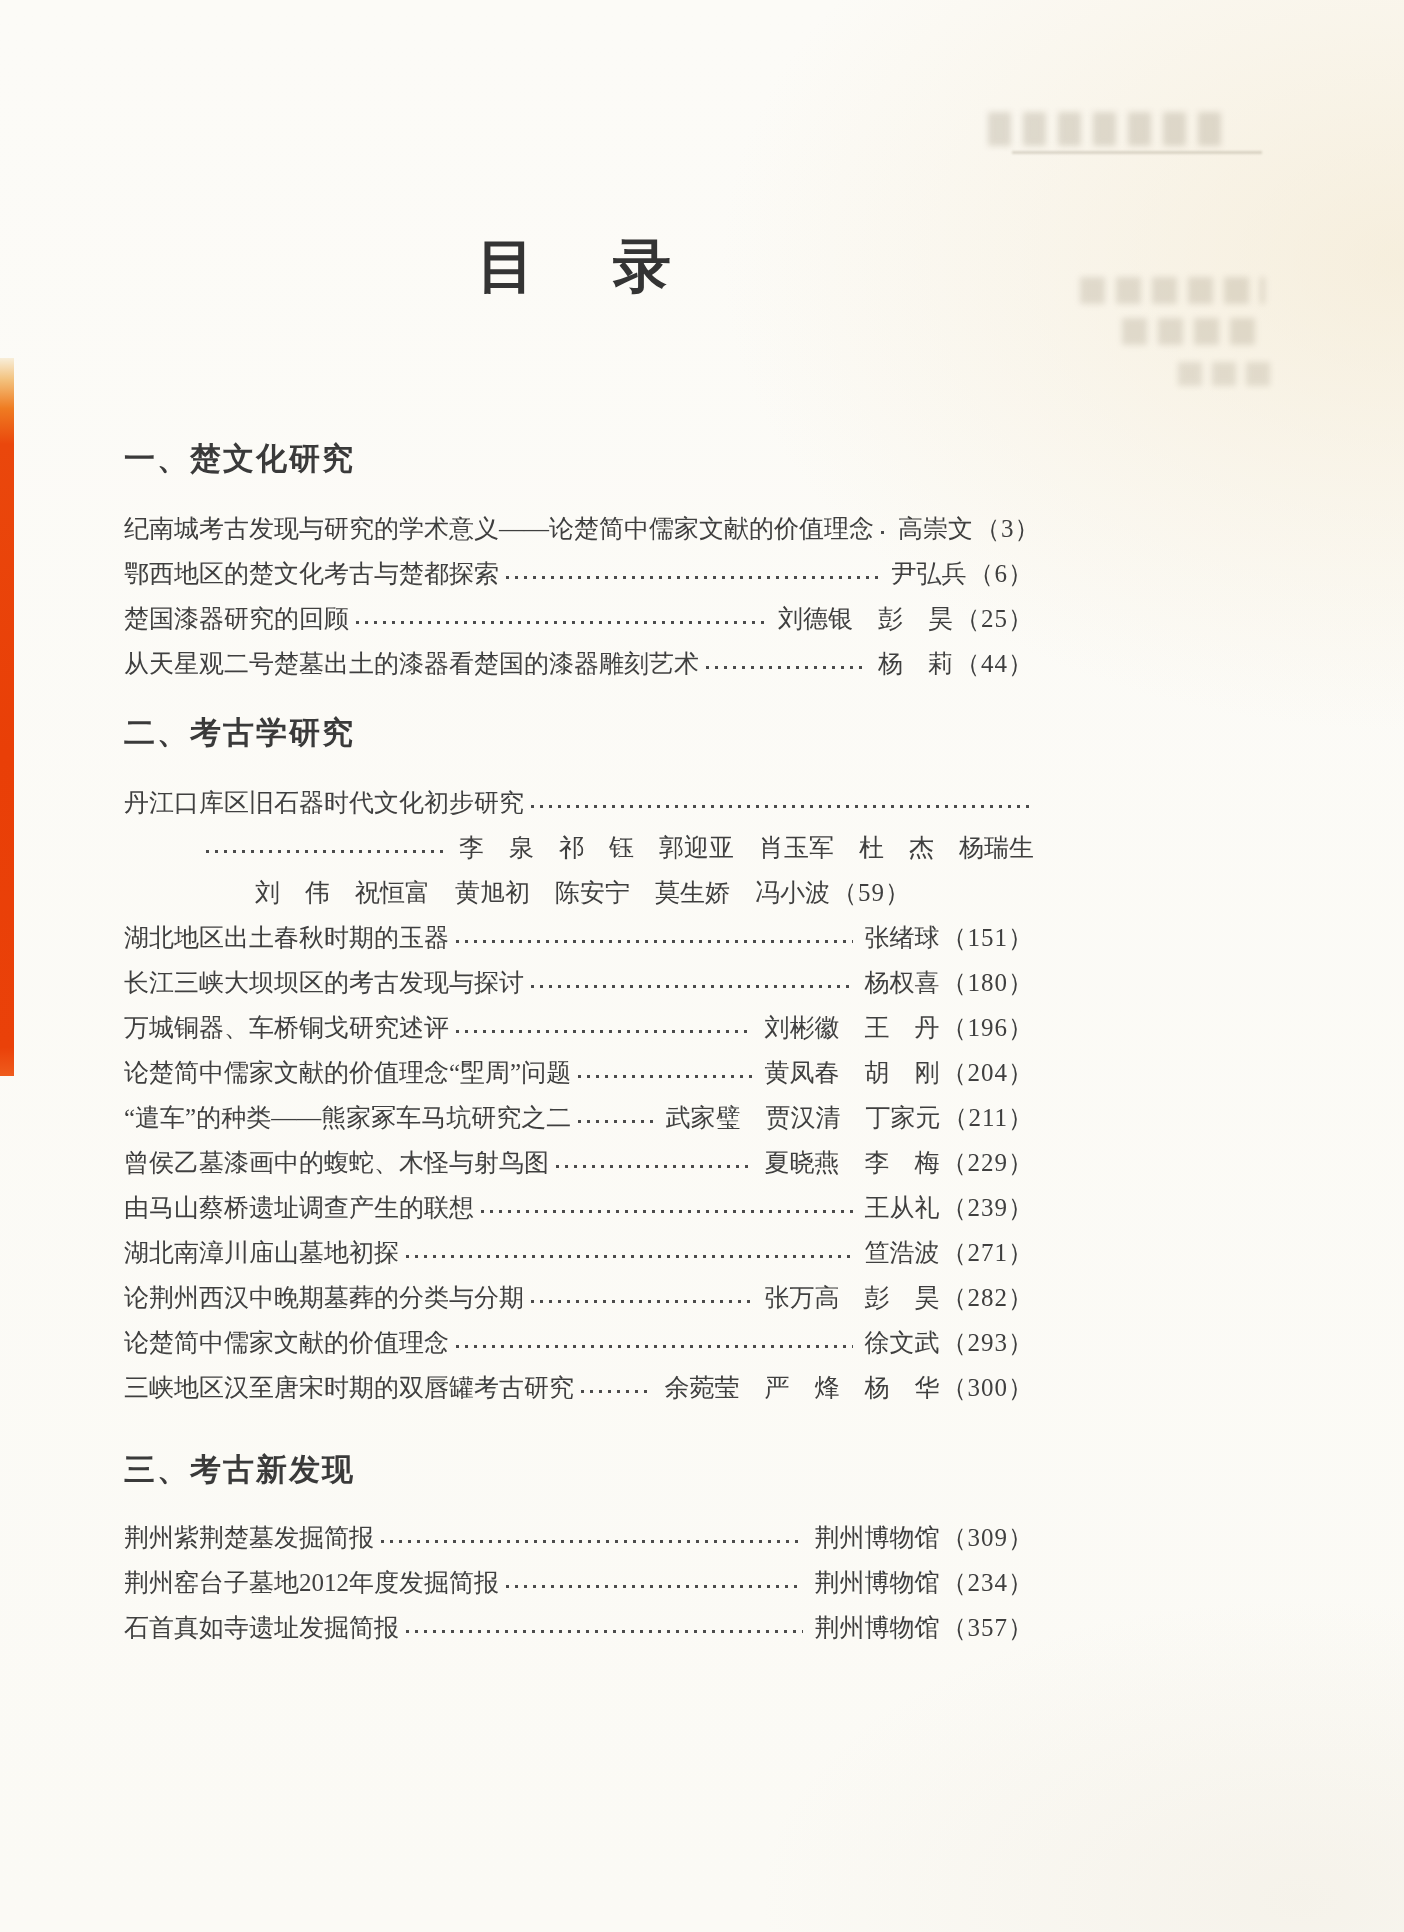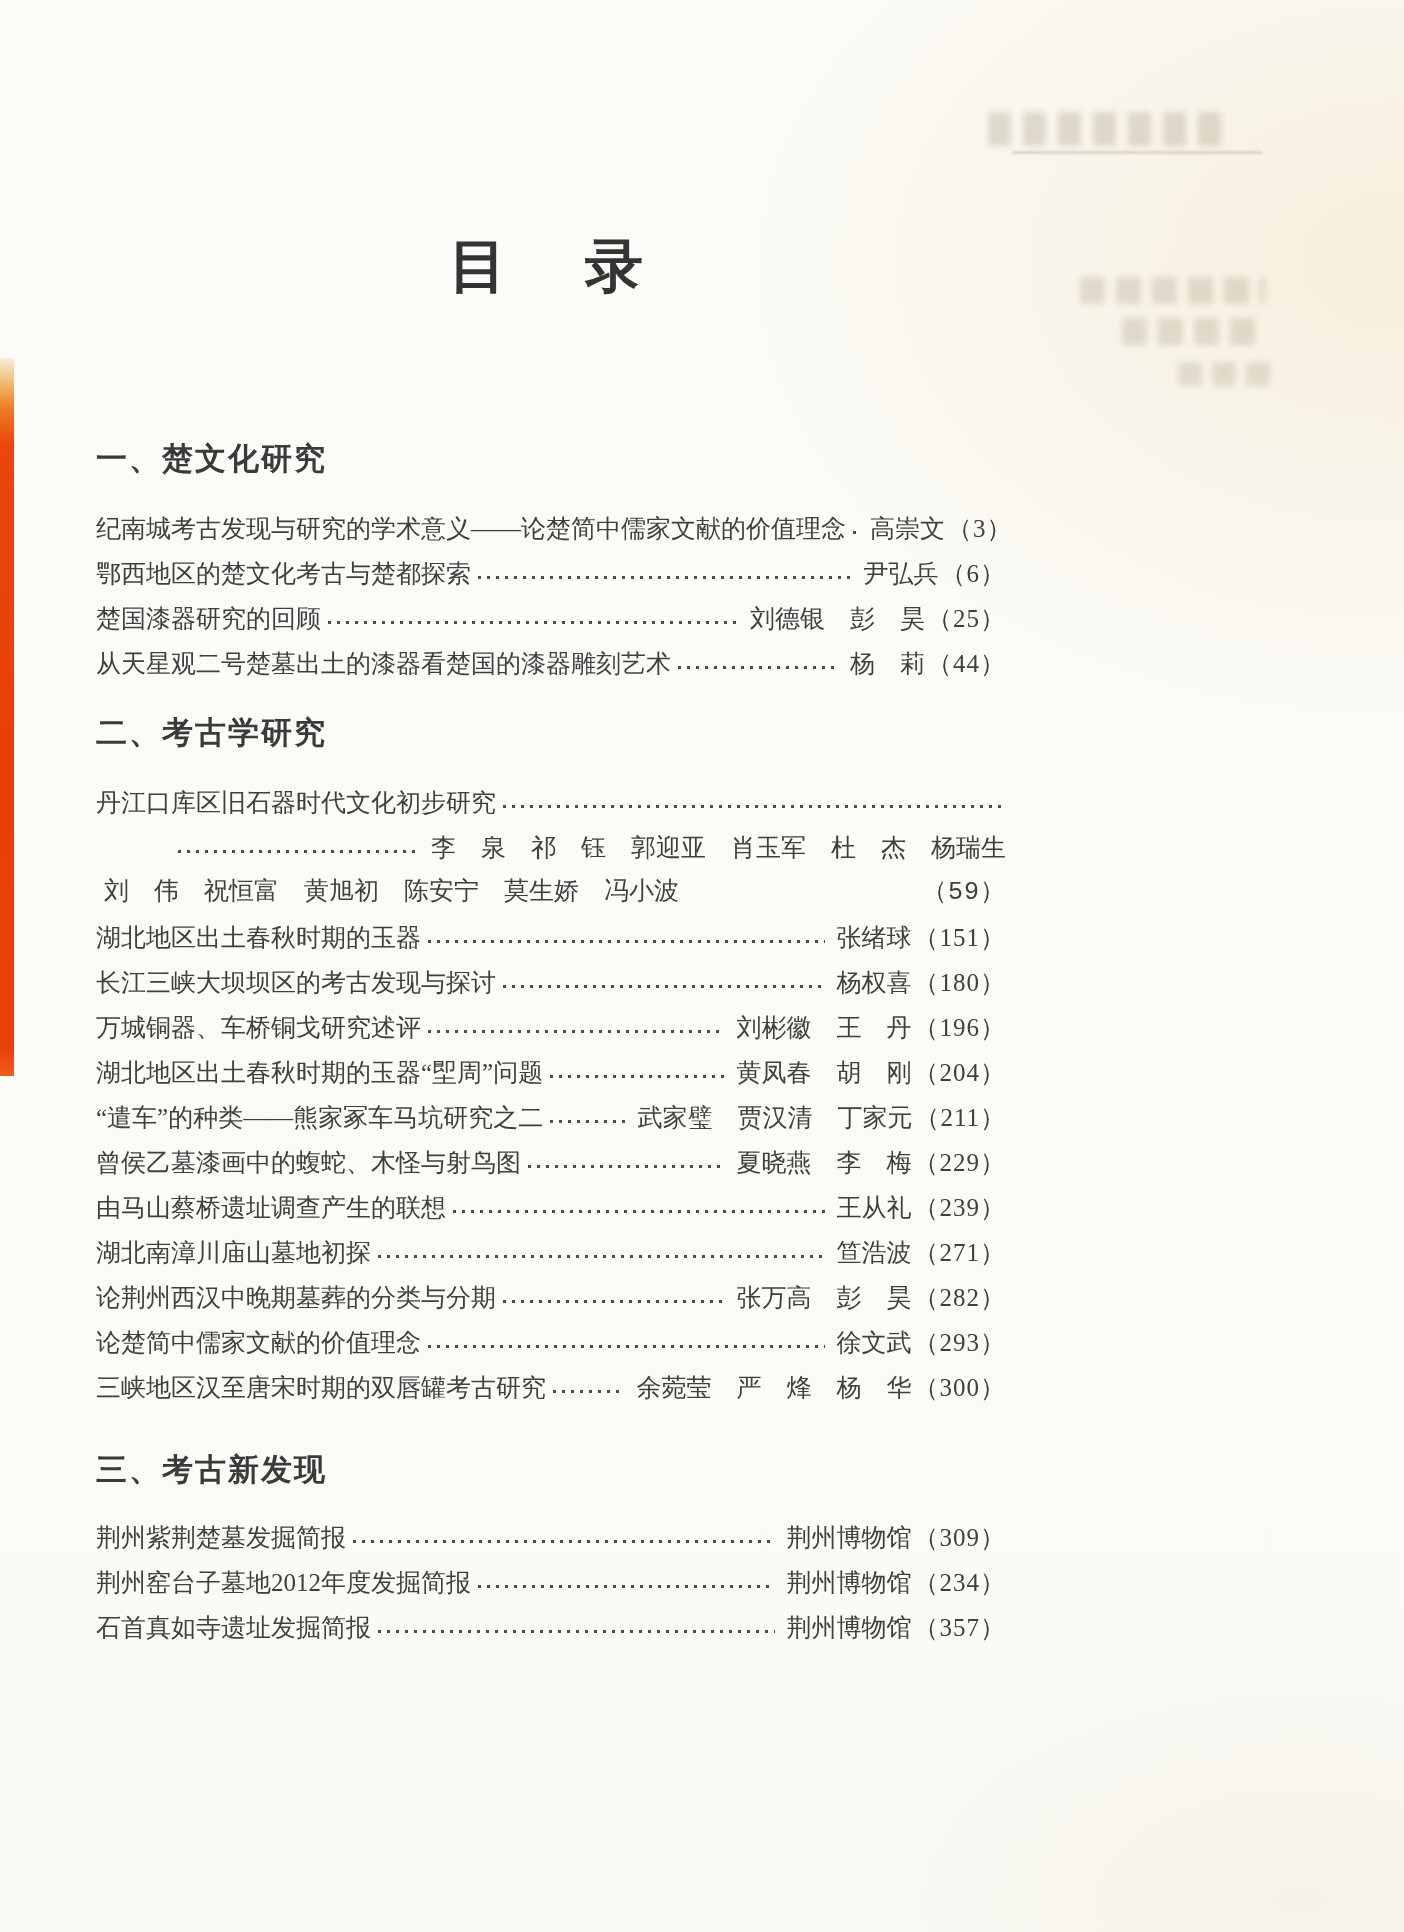--- a/index.html
+++ b/index.html
@@ -32,21 +32,21 @@
     left:1012px;top:151px;width:250px;height:3px;opacity:.55;filter:blur(1px);
     background:rgba(146,136,114,.55);
   }
   .ghost-b1{left:1080px;top:277px;width:185px;height:27px;opacity:.35;filter:blur(3px);
     background:repeating-linear-gradient(90deg, rgba(140,128,104,.65) 0 25px, rgba(140,128,104,0) 25px 36px);}
   .ghost-b2{left:1122px;top:318px;width:138px;height:27px;opacity:.35;filter:blur(3px);
     background:repeating-linear-gradient(90deg, rgba(140,128,104,.65) 0 25px, rgba(140,128,104,0) 25px 36px);}
   .ghost-b3{left:1178px;top:362px;width:98px;height:24px;opacity:.32;filter:blur(3px);
     background:repeating-linear-gradient(90deg, rgba(140,128,104,.65) 0 24px, rgba(140,128,104,0) 24px 34px);}
 
-  .content{position:absolute;left:96px;top:0;width:910px;}
+  .content{position:absolute;left:124px;top:0;width:910px;}
 
   .doc-title{
     margin:0;padding:0;
     padding-top:232px;
     text-align:center;
     font-size:58px;line-height:70px;
     font-weight:bold;
     letter-spacing:10px;
     color:#343434;
   }
@@ -65,21 +65,21 @@
   .rows.l1{margin-top:24px;}
   .rows.l2{margin-top:24px;}
   .rows.l3{margin-top:22px;}
 
   .toc-row{
     display:flex;align-items:baseline;
     height:45px;line-height:45px;
     font-size:25px;
     white-space:nowrap;
   }
-  .toc-row.right{justify-content:space-between;font-family:Liberation Mono, monospace;}
+  .toc-row.right{justify-content:center;}
   .entry-title{flex:0 0 auto;color:#3f3f3f;}
   .entry-authors{flex:0 0 auto;margin-left:8px;color:#3f3f3f;}
   .entry-page{flex:0 0 auto;margin-left:2px;color:#3f3f3f;letter-spacing:1px;}
   .dot-leader{
     flex:1 1 auto;min-width:8px;height:9px;
     margin:0 4px;
     align-self:center;transform:translateY(4px);
     background-image:radial-gradient(circle, #4c4c4c 1.55px, rgba(0,0,0,0) 1.85px);
     background-size:9px 9px;background-repeat:repeat-x;background-position:left center;
   }
@@ -158,21 +158,21 @@
               <span class="entry-authors">杨权喜</span>
               <span class="entry-page">（180）</span>
             </div>
             <div class="toc-row">
               <span class="entry-title">万城铜器、车桥铜戈研究述评</span>
               <span class="dot-leader"></span>
               <span class="entry-authors">刘彬徽　王　丹</span>
               <span class="entry-page">（196）</span>
             </div>
             <div class="toc-row">
-              <span class="entry-title">湖北地区出土春秋时期的玉器“堲周”问题</span>
+              <span class="entry-title">论楚简中儒家文献的价值理念“堲周”问题</span>
               <span class="dot-leader"></span>
               <span class="entry-authors">黄凤春　胡　刚</span>
               <span class="entry-page">（204）</span>
             </div>
             <div class="toc-row">
               <span class="entry-title">“遣车”的种类——熊家冢车马坑研究之二</span>
               <span class="dot-leader"></span>
               <span class="entry-authors">武家璧　贾汉清　丁家元</span>
               <span class="entry-page">（211）</span>
             </div>

